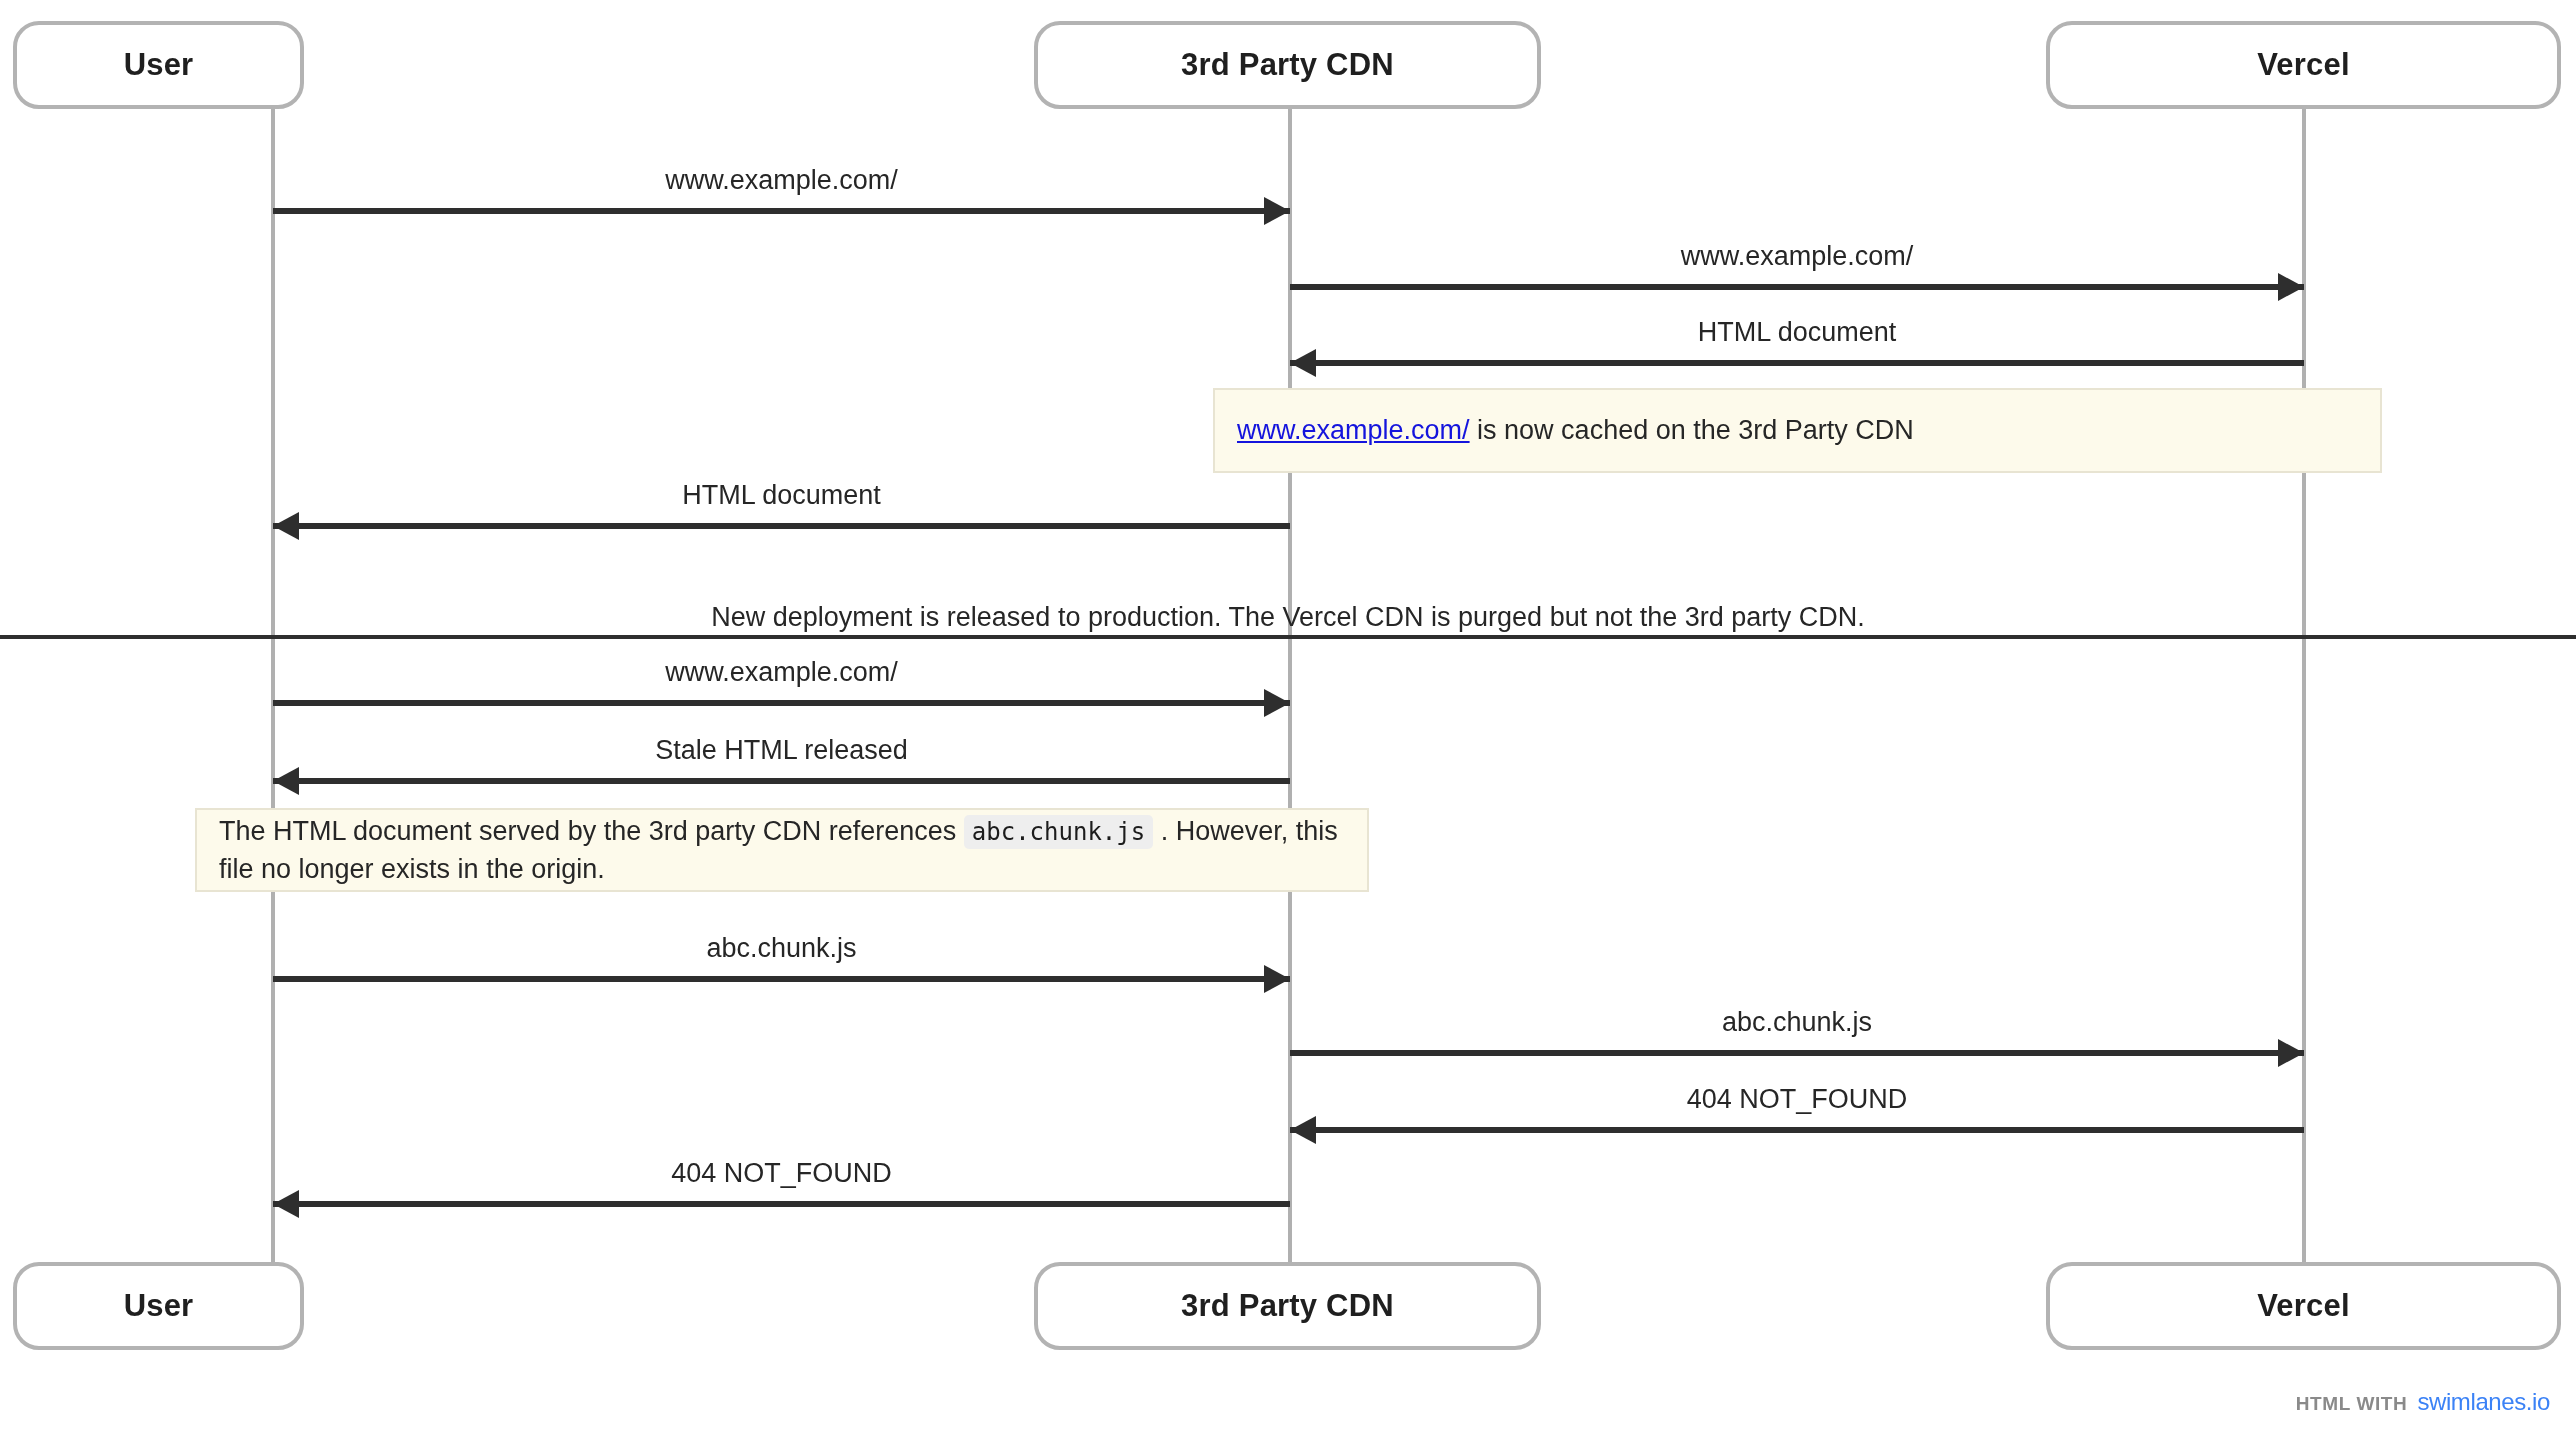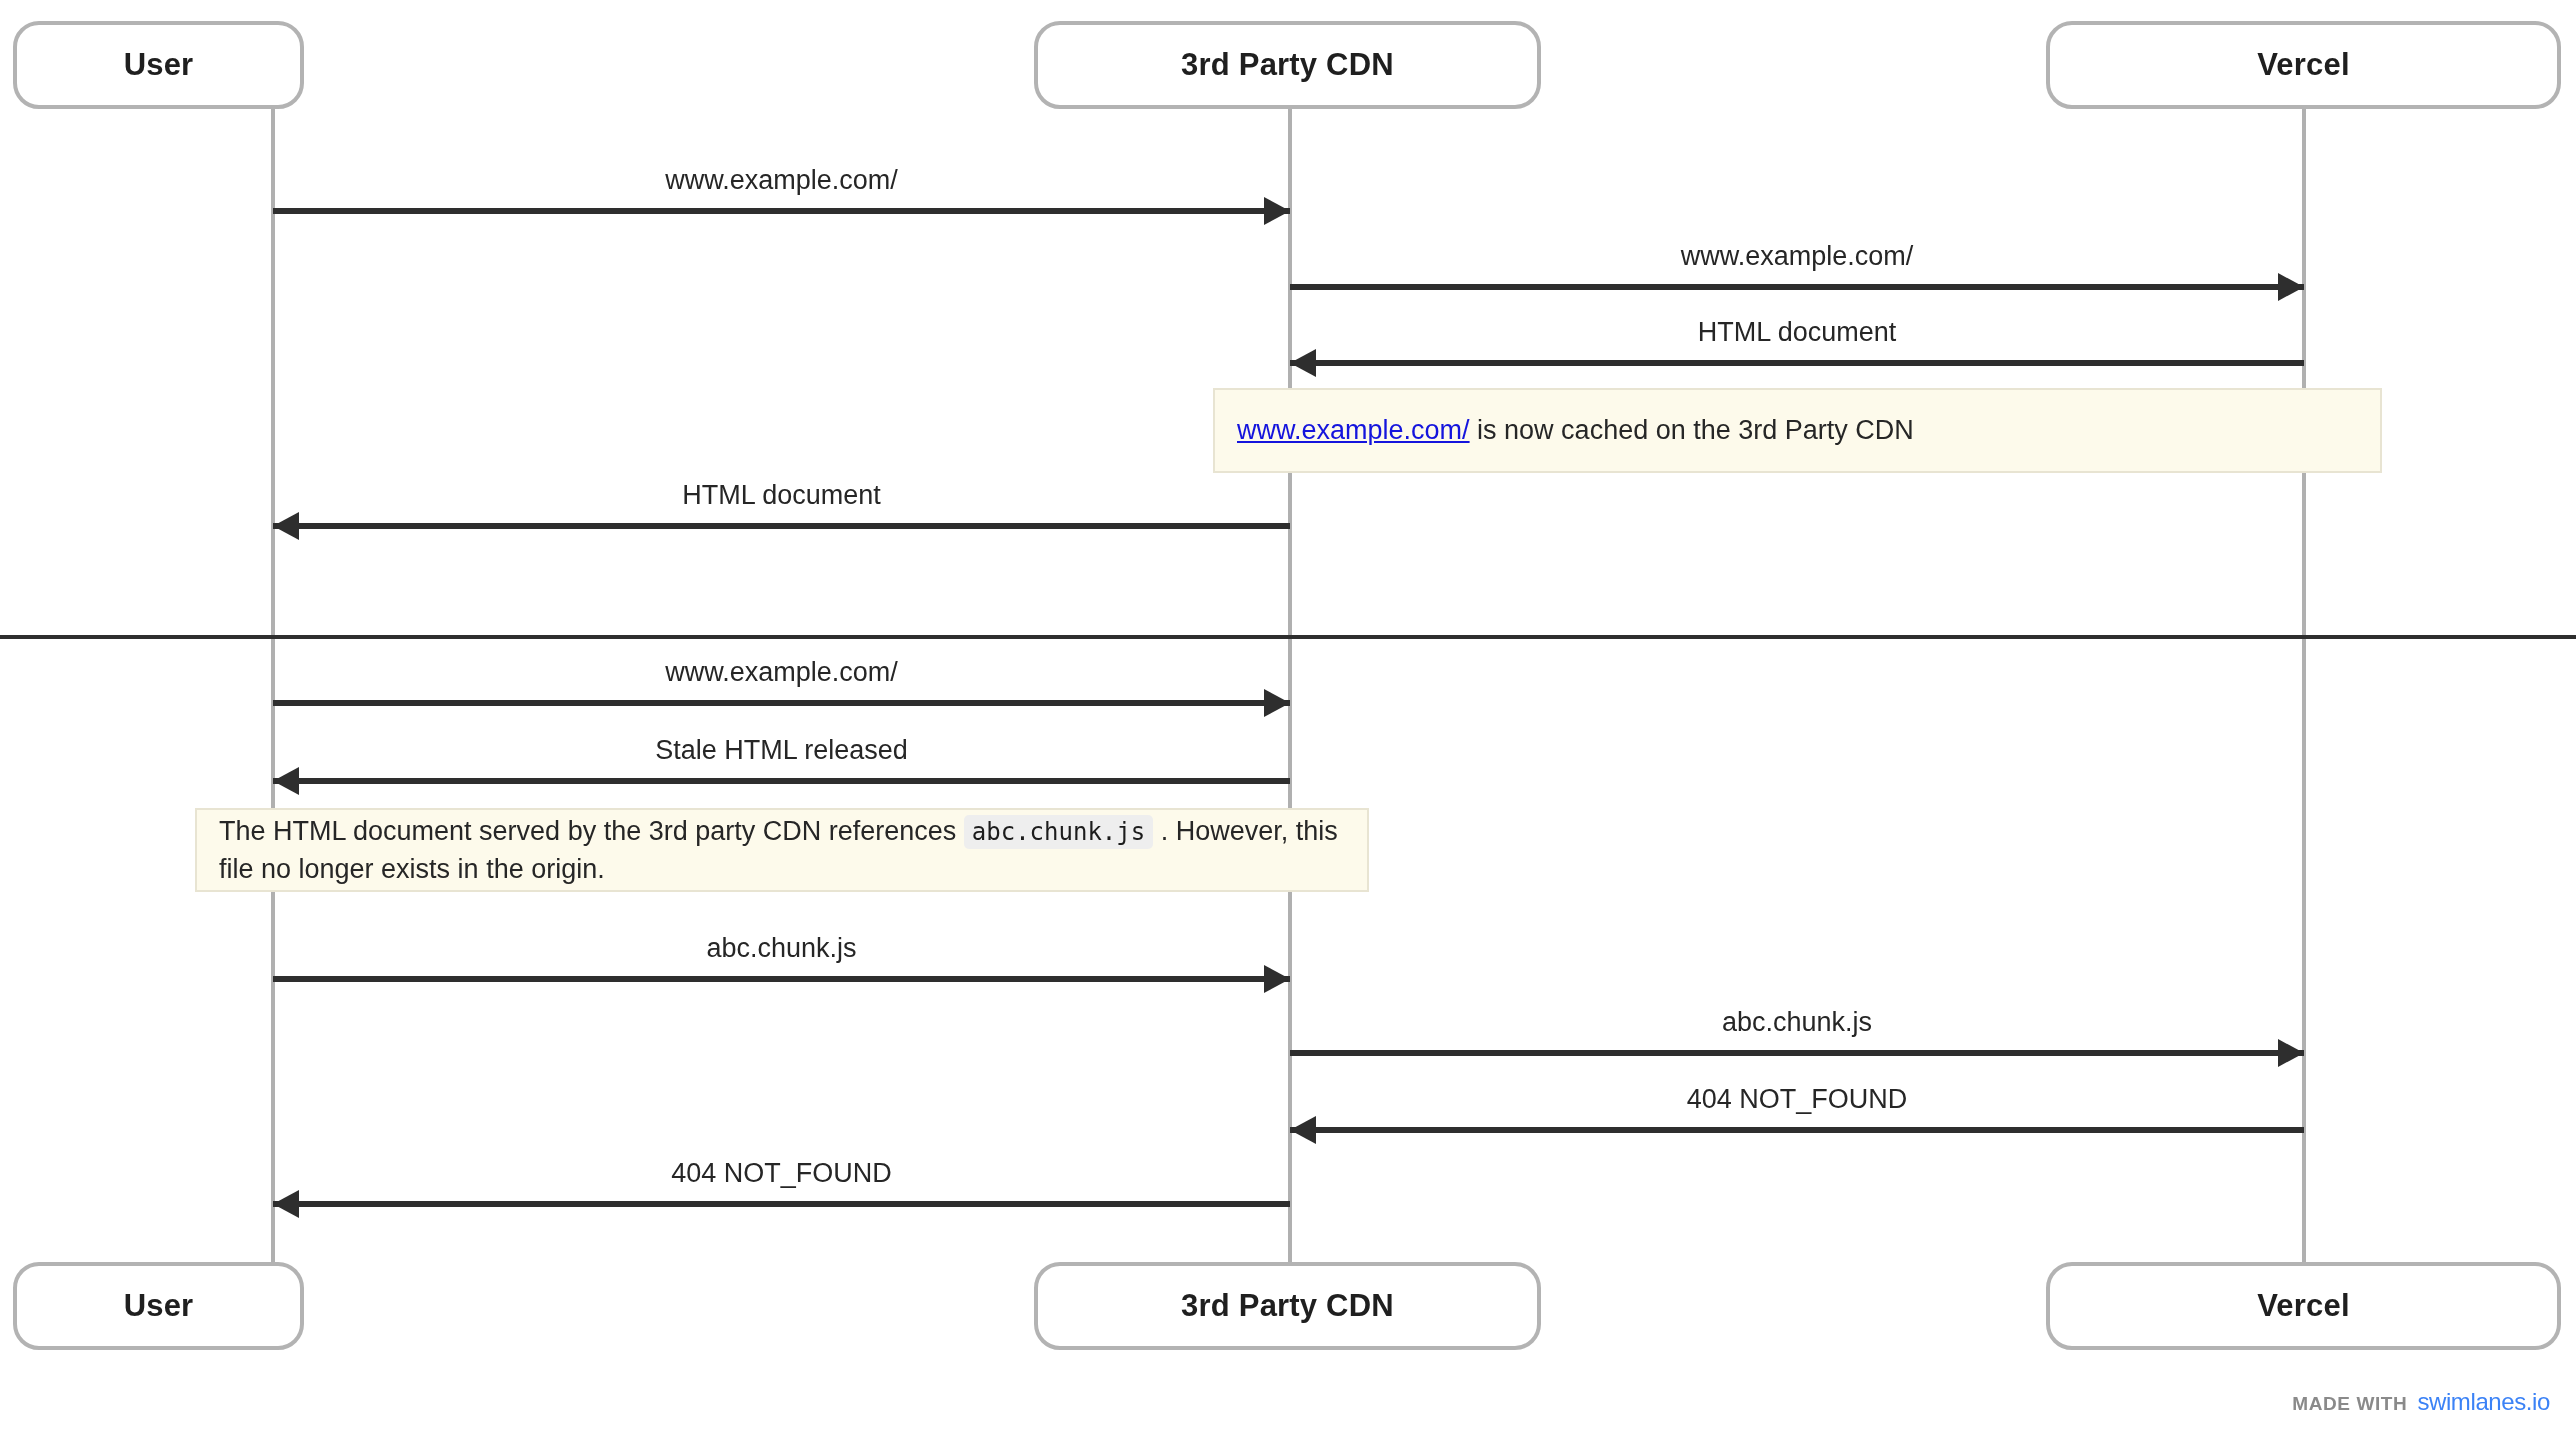--- a/index.html
+++ b/index.html
@@ -210,20 +210,21 @@
   <div class="note" style="left:1213px; top:388px; width:1169px; height:85px;">
     <span class="note-text"><a class="note-link" href="#">www.example.com/</a><span> is now cached on the 3rd Party CDN</span></span>
   </div>
 
   <div class="msg" style="left:273px; top:523px; width:1017px;">
     <div class="msg-line" style="left:0; width:1017px;"></div>
     <div class="arrowhead left" style="left:0px;"></div>
     <div class="msg-label">HTML document</div>
   </div>
 
+  <div class="divider-label" style="top:602px;">New deployment is released to production. The Vercel CDN is purged but not the 3rd party CDN.</div>
   <div class="divider-rule" style="top:635px;"></div>
 
   <div class="msg" style="left:273px; top:700px; width:1017px;">
     <div class="msg-line" style="width:1017px;"></div>
     <div class="arrowhead right" style="left:991px;"></div>
     <div class="msg-label">www.example.com/</div>
   </div>
 
   <div class="msg" style="left:273px; top:778px; width:1017px;">
     <div class="msg-line" style="left:0; width:1017px;"></div>
@@ -253,18 +254,18 @@
     <div class="msg-label">404 NOT_FOUND</div>
   </div>
 
   <div class="msg" style="left:273px; top:1201px; width:1017px;">
     <div class="msg-line" style="left:0; width:1017px;"></div>
     <div class="arrowhead left" style="left:0px;"></div>
     <div class="msg-label">404 NOT_FOUND</div>
   </div>
 
   <div id="footer">
-    <span class="footer-made">MADE WITH</span>
+    <span class="footer-made">HTML WITH</span>
     <span class="footer-brand">swimlanes.io</span>
   </div>
 
 </div>
 
 
 </body></html>

